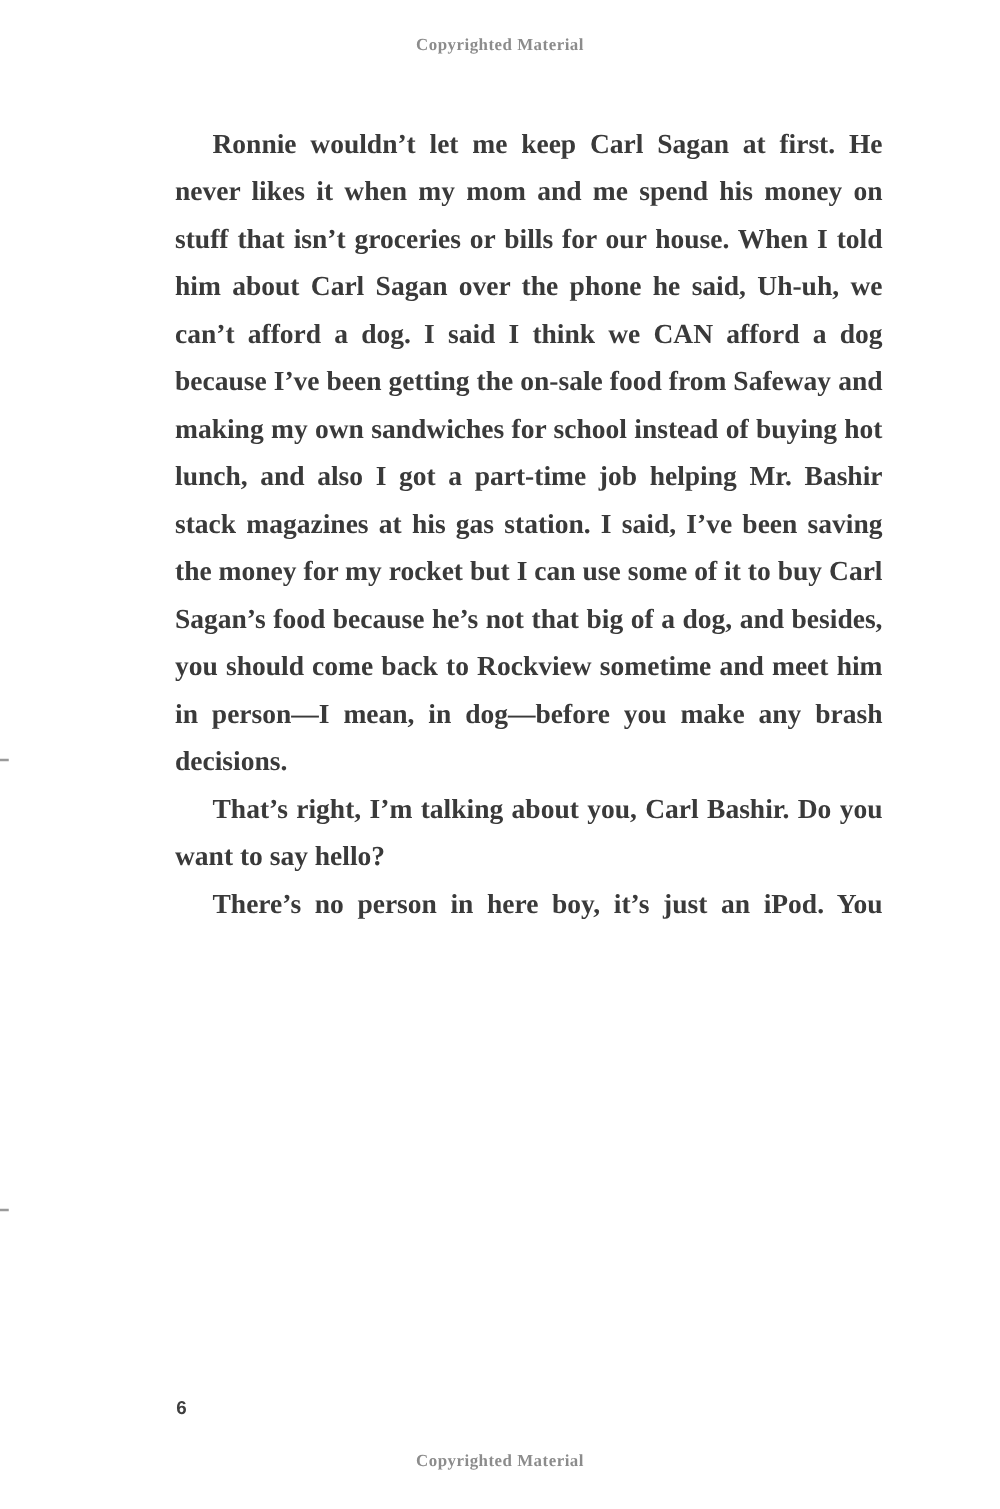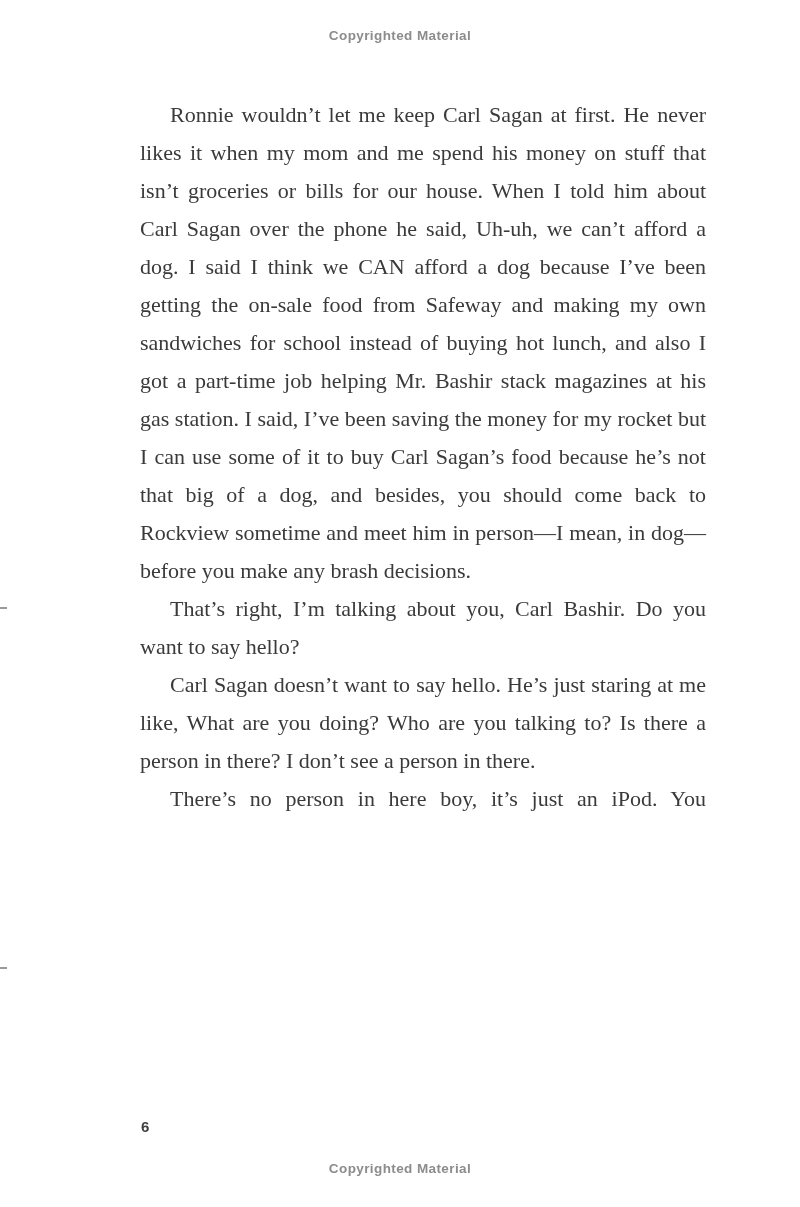--- a/index.html
+++ b/index.html
@@ -12,41 +12,42 @@
     background: #ffffff;
     font-family: "Liberation Serif", serif;
     color: #3d3d3d;
     overflow: hidden;
   }
   .notice {
     position: absolute;
     left: 0;
     width: 100%;
     text-align: center;
-    font-family: Liberation Sans, sans-serif;
+    font-family: Liberation Serif, serif;
     font-size: 13.5px;
     font-weight: bold;
     color: #8c8c8c;
     letter-spacing: 0.4px;
   }
   .notice-top { top: 28px; }
   .notice-bottom { top: 1161px; }
   .text-block {
     position: absolute;
     left: 140px;
     top: 96px;
     width: 566px;
     font-size: 22px;
     line-height: 38px;
     text-align: justify;
     color: #3a3a3a;
   }
   .text-block p {
     text-indent: 30px;
     margin: 0;
+    font-weight: bold;
   }
   
   .text-block p.continues {
     text-align-last: justify;
   }
   .page-number {
     position: absolute;
     left: 141px;
     top: 1118px;
     font-family: "Liberation Sans", sans-serif;
@@ -70,21 +71,20 @@
 <div class="page">
 
   <div class="notice notice-top">Copyrighted Material</div>
 
   <div class="scan-mark scan-mark-1"></div>
   <div class="scan-mark scan-mark-2"></div>
 
   <div class="text-block">
     <p>Ronnie wouldn’t let me keep Carl Sagan at first. He never likes it when my mom and me spend his money on stuff that isn’t groceries or bills for our house. When I told him about Carl Sagan over the phone he said, Uh-uh, we can’t afford a dog. I said I think we CAN afford a dog because I’ve been getting the on-sale food from Safeway and making my own sandwiches for school instead of buying hot lunch, and also I got a part-time job helping Mr. Bashir stack magazines at his gas station. I said, I’ve been saving the money for my rocket but I can use some of it to buy Carl Sagan’s food because he’s not that big of a dog, and besides, you should come back to Rockview sometime and meet him in person—I mean, in dog—before you make any brash decisions.</p>
     <p>That’s right, I’m talking about you, Carl Bashir. Do you want to say hello?</p>
-    <p>Carl Sagan doesn’t want to say hello. He’s just staring at me like, What are you doing? Who are you talking to? Is there a person in there? I don’t see a person in there.</p>
     <p class="continues">There’s no person in here boy, it’s just an iPod. You</p>
   </div>
 
   <div class="page-number">6</div>
 
   <div class="notice notice-bottom">Copyrighted Material</div>
 
 </div>
 
 </body></html>

